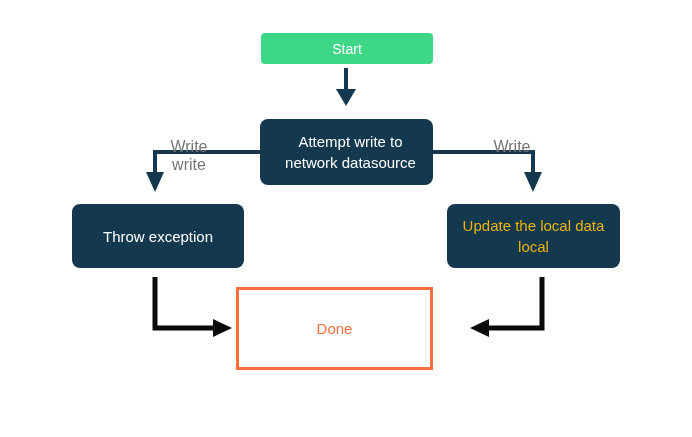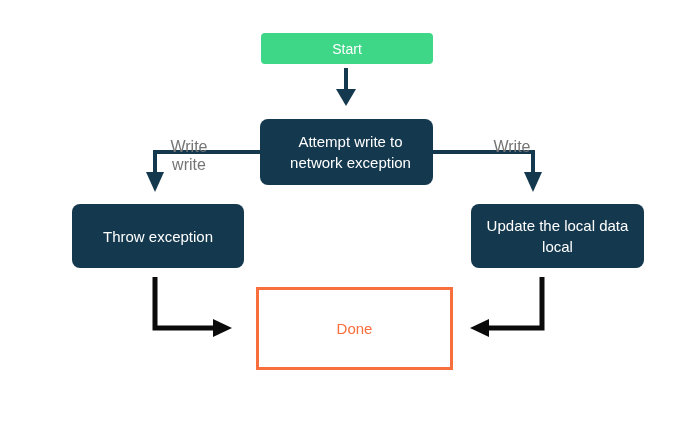--- a/index.html
+++ b/index.html
@@ -42,29 +42,29 @@
     padding-left: 8px;
   }
   #throw-node {
     left: 72px; top: 204px; width: 172px; height: 64px;
     background: var(--navy);
     border-radius: 8px;
     color: #ffffff;
     font-size: 15px;
   }
   #update-node {
-    left: 471px; top: 204px; width: 173px; height: 64px;
+    left: 447px; top: 204px; width: 173px; height: 64px;
     background: var(--navy);
     border-radius: 8px;
-    color: #ffffff;
+    color: #eab308;
     font-size: 15px;
     line-height: 1.4;
   }
   #done-node {
-    left: 256px; top: 287px; width: 197px; height: 83px;
+    left: 236px; top: 287px; width: 197px; height: 83px;
     background: #ffffff;
     border: 3px solid var(--orange);
     color: var(--orange);
     font-size: 15px;
   }
   .edge-label {
     position: absolute;
     color: var(--label-gray);
     font-size: 16px;
     line-height: 1.15;
@@ -110,21 +110,21 @@
       <polygon class="black-head" points="489,319 489,337 470,328"></polygon>
     </g>
   </svg>
 
   <div id="start-node" class="node">
     <span class="line">Start</span>
   </div>
 
   <div id="attempt-node" class="node">
     <span class="line">Attempt write to</span>
-    <span class="line">network exception</span>
+    <span class="line">network datasource</span>
   </div>
 
   <div id="throw-node" class="node">
     <span class="line">Throw exception</span>
   </div>
 
   <div id="update-node" class="node">
     <span class="line">Update the local data</span>
     <span class="line">local</span>
   </div>

